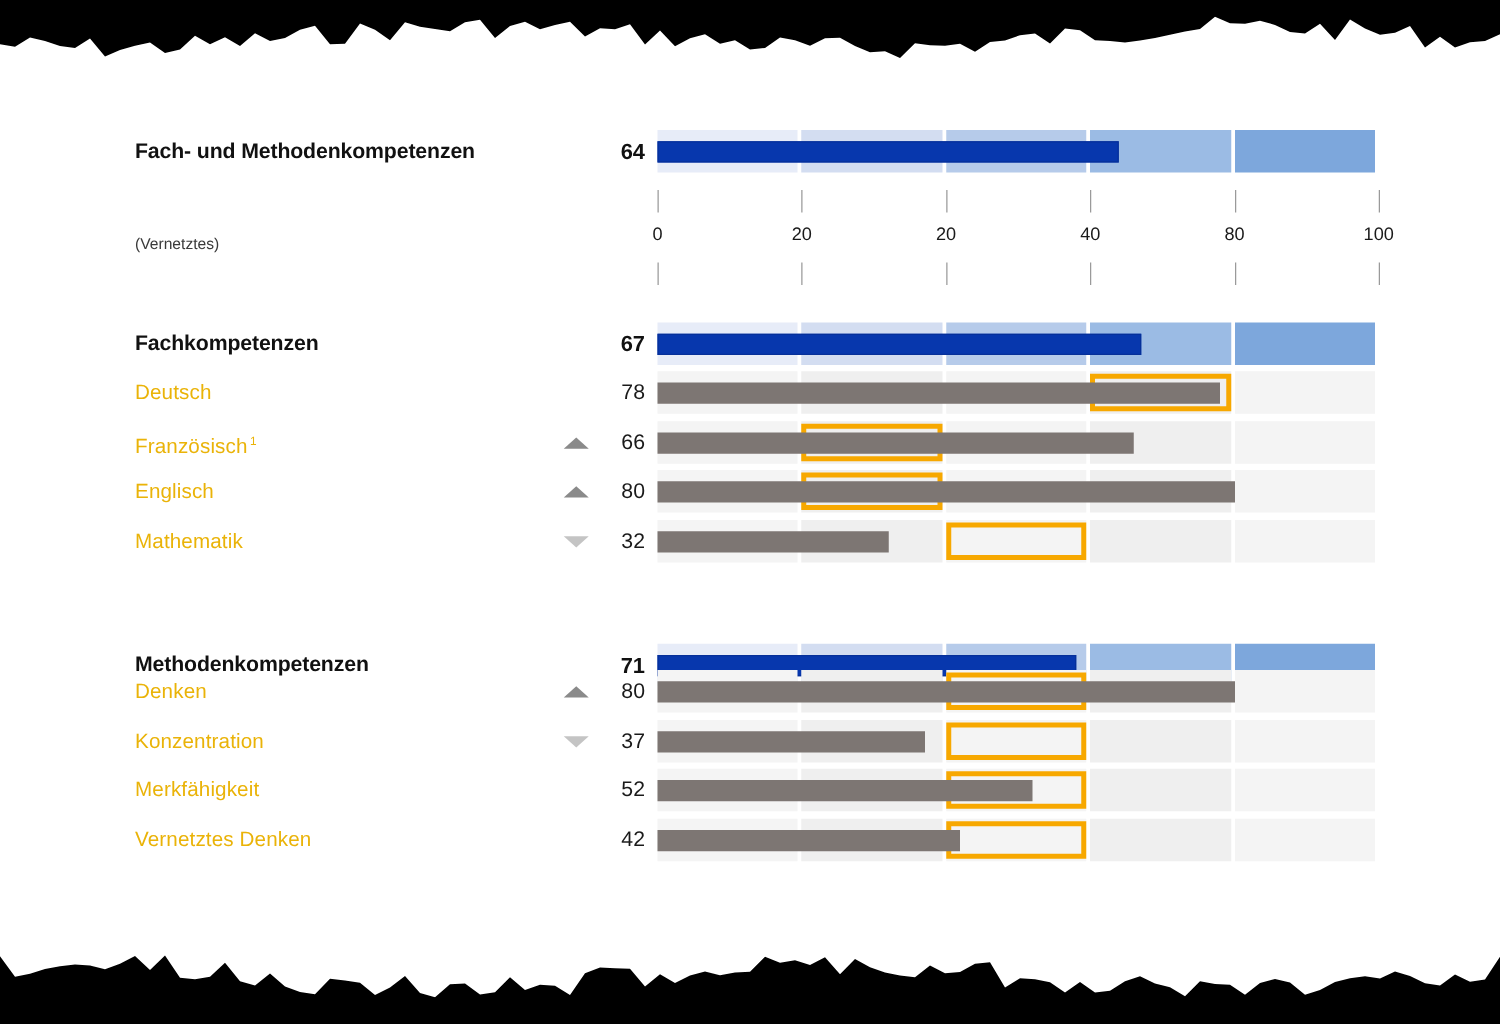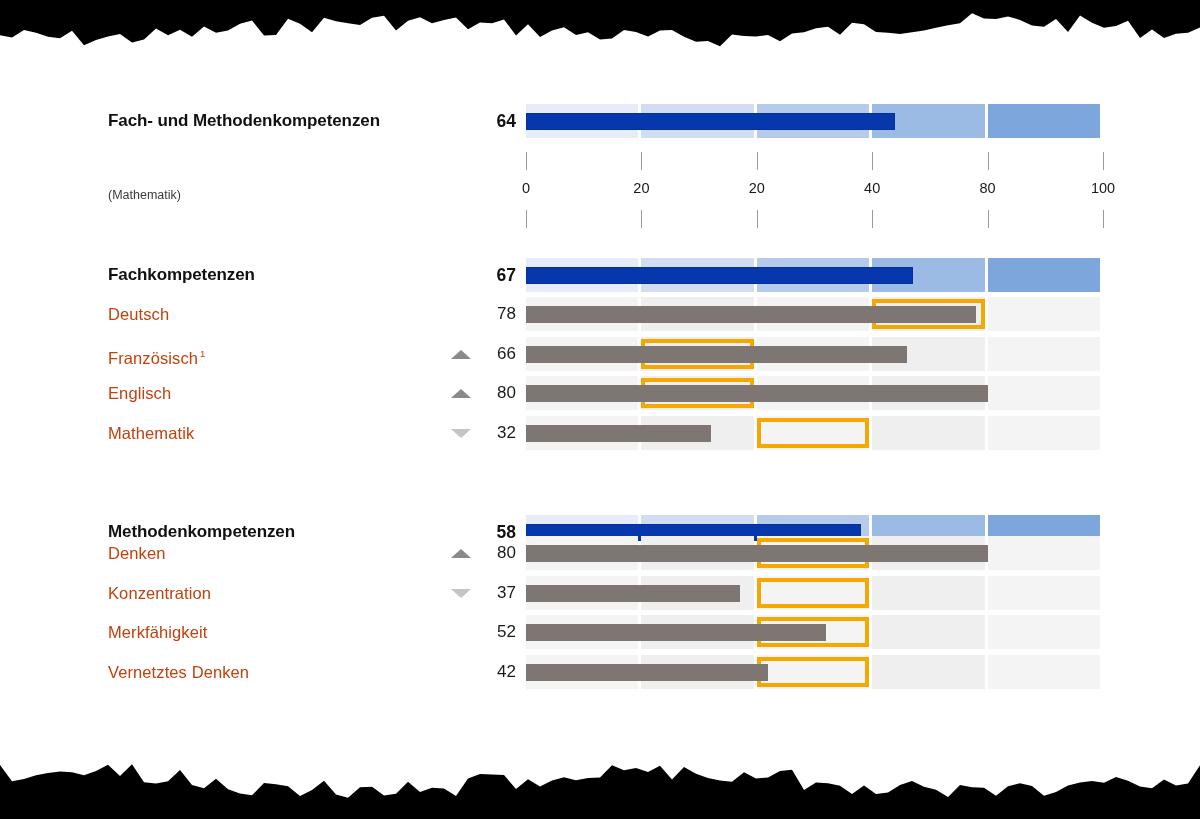--- a/index.html
+++ b/index.html
@@ -40,21 +40,21 @@
     height: 34px;
   }
 
   .rowlabel {
     position: absolute;
     left: 108px;
     top: 0;
     height: 34px;
     line-height: 34px;
     font-size: 16.5px;
-    color: #c2410c;
+    color: #eab308;
     white-space: nowrap;
     letter-spacing: 0.1px;
   }
   .rowlabel.head {
     font-weight: bold;
     font-size: 17px;
     color: #111111;
     letter-spacing: -0.1px;
   }
   .rowlabel sup {
@@ -185,21 +185,21 @@
         <div class="tick" style="left:346.2px;top:0px;height:18px"></div>
         <div class="ticklabel" style="left:346.2px;top:28px">40</div>
         <div class="tick" style="left:346.2px;top:58px;height:18px"></div>
         <div class="tick" style="left:461.6px;top:0px;height:18px"></div>
         <div class="ticklabel" style="left:461.6px;top:28px">80</div>
         <div class="tick" style="left:461.6px;top:58px;height:18px"></div>
         <div class="tick" style="left:577.0px;top:0px;height:18px"></div>
         <div class="ticklabel" style="left:577.0px;top:28px">100</div>
         <div class="tick" style="left:577.0px;top:58px;height:18px"></div>
       </div>
-    <div id="axiscaption" style="top: 188px;">(Mathematik)</div>
+    <div id="axiscaption" style="top: 188px;">(Vernetztes)</div>
 
     <div id="sections">
         <div class="row" style="top:258px">
           <div class="rowlabel head">Fachkompetenzen</div>
           <div class="value head">67</div>
           <div class="plot">
             <div class="bands">
               <div class="band" style="left:0.0px;width:112.4px;background:#e7ecf8"></div>
               <div class="band" style="left:115.4px;width:112.4px;background:#d3ddf1"></div>
               <div class="band" style="left:230.8px;width:112.4px;background:#b6cbea"></div>
@@ -273,21 +273,21 @@
               <div class="band" style="left:230.8px;width:112.4px;background:#f4f4f4"></div>
               <div class="band" style="left:346.2px;width:112.4px;background:#efefef"></div>
               <div class="band" style="left:461.6px;width:112.4px;background:#f4f4f4"></div>
             </div>
             <div class="obox" style="left:230.8px;width:112.4px"></div>
             <div class="bar grey" style="width:184.6px"></div>
           </div>
         </div>
         <div class="row" style="top:515px">
           <div class="rowlabel head">Methodenkompetenzen</div>
-          <div class="value head">58</div>
+          <div class="value head">71</div>
           <div class="plot">
             <div class="bands">
               <div class="band" style="left:0.0px;width:112.4px;background:#e7ecf8"></div>
               <div class="band" style="left:115.4px;width:112.4px;background:#d3ddf1"></div>
               <div class="band" style="left:230.8px;width:112.4px;background:#b6cbea"></div>
               <div class="band" style="left:346.2px;width:112.4px;background:#9bbbe4"></div>
               <div class="band" style="left:461.6px;width:112.4px;background:#7da7dc"></div>
             </div>
             <div class="bar blue" style="width:334.7px"></div>
           </div>

